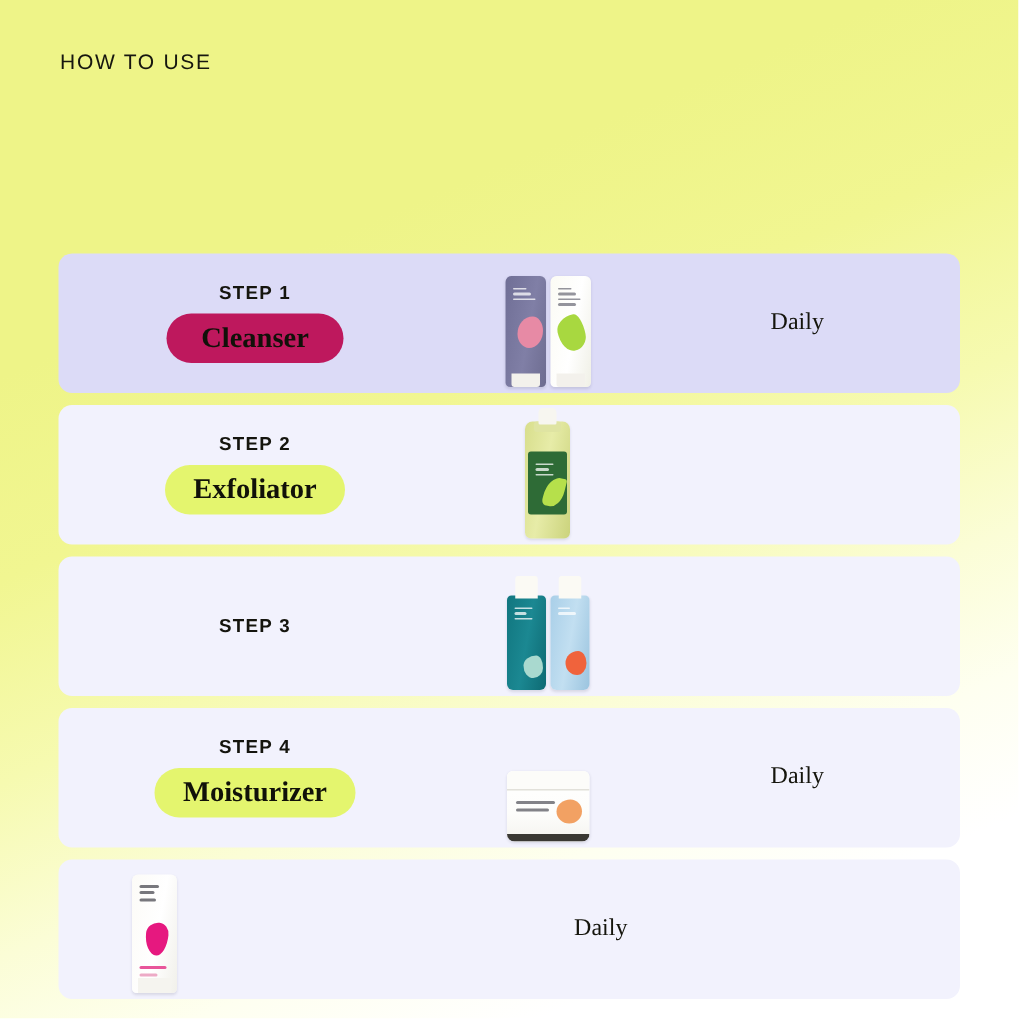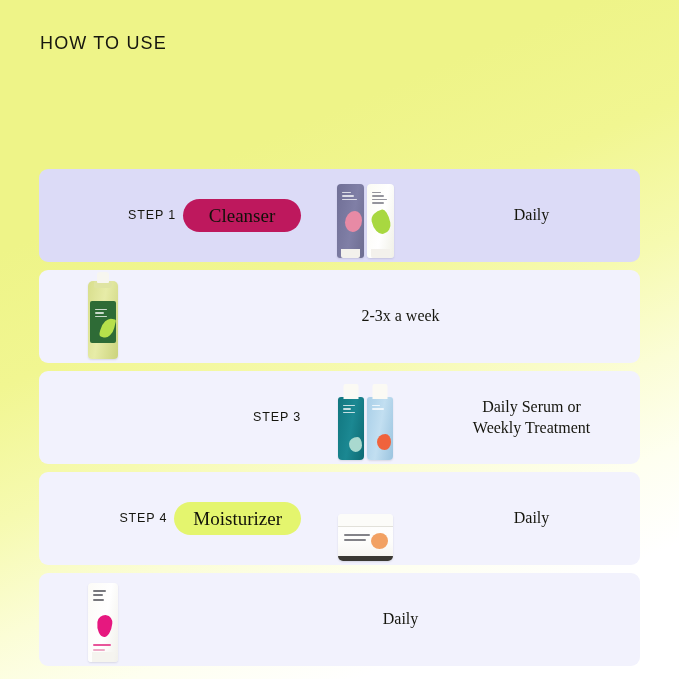--- a/index.html
+++ b/index.html
@@ -24,21 +24,21 @@
         #fefff0 76%,
         #ffffff 86%,
         #ffffff 100%);
     overflow: hidden;
   }
 
   
   .header { position: absolute; left: 40px; top: 34px; }
   .eyebrow {
     font-family: "Liberation Sans", sans-serif;
-    font-size: 18px;
+    font-size: 14px;
     font-weight: 400;
     letter-spacing: 1.15px;
     color: #16160f;
     text-transform: uppercase;
     line-height: 1;
   }
   .title {
     margin-top: 17px;
     font-family: "Liberation Serif", serif;
     font-size: 45px;
@@ -67,24 +67,25 @@
     border-radius: 9px;
     background: #f2f2fd;
   }
   .step-row.accent { background: #dcdbf7; }
 
   
   .col-label {
     width: 262px;
     flex: 0 0 262px;
     display: flex;
-    flex-direction: row;
+    flex-direction: column;
     align-items: center;
-    justify-content: flex-end;
+    justify-content: space-between;
     gap: 7px;
+    font-weight: bold;
   }
   .step-num {
     font-family: "Liberation Sans", sans-serif;
     font-size: 12.5px;
     letter-spacing: 0.85px;
     color: #15150e;
     line-height: 1;
     text-transform: uppercase;
   }
   .pill {
@@ -349,39 +350,40 @@
             <div class="blob-green"></div>
           </div>
         </div>
       </div>
       <div class="col-freq">
         <div class="freq">Daily</div>
       </div>
     </div>
 
     <div class="step-row">
+      <div class="col-label">
+        <div class="step-num">STEP 2</div>
+        <div class="pill">Exfoliator</div>
+      </div>
       <div class="col-art">
         <div class="art">
           <div class="bottle">
             <div class="neck"></div>
             <div class="cap"></div>
             <div class="label">
               <div class="lines light">
                   <i class="m"></i>
                   <i class="s"></i>
                   <i class="m"></i>
                 </div>
               <div class="leaf"></div>
             </div>
           </div>
         </div>
       </div>
-      <div class="col-freq">
-        <div class="freq">2-3x a week</div>
-      </div>
     </div>
 
     <div class="step-row">
       <div class="col-label">
         <div class="step-num">STEP 3</div>
       </div>
       <div class="col-art">
         <div class="art">
           <div class="serum serum-teal">
             <div class="cap"></div>
@@ -394,24 +396,20 @@
           </div>
           <div class="serum serum-blue">
             <div class="cap"></div>
             <div class="lines light">
                 <i class="s"></i>
                 <i class="m"></i>
               </div>
             <div class="blob-coral"></div>
           </div>
         </div>
-      </div>
-      <div class="col-freq">
-        <div class="freq">Daily Serum or
-Weekly Treatment</div>
       </div>
     </div>
 
     <div class="step-row">
       <div class="col-label">
         <div class="step-num">STEP 4</div>
         <div class="pill">Moisturizer</div>
       </div>
       <div class="col-art">
         <div class="art">

